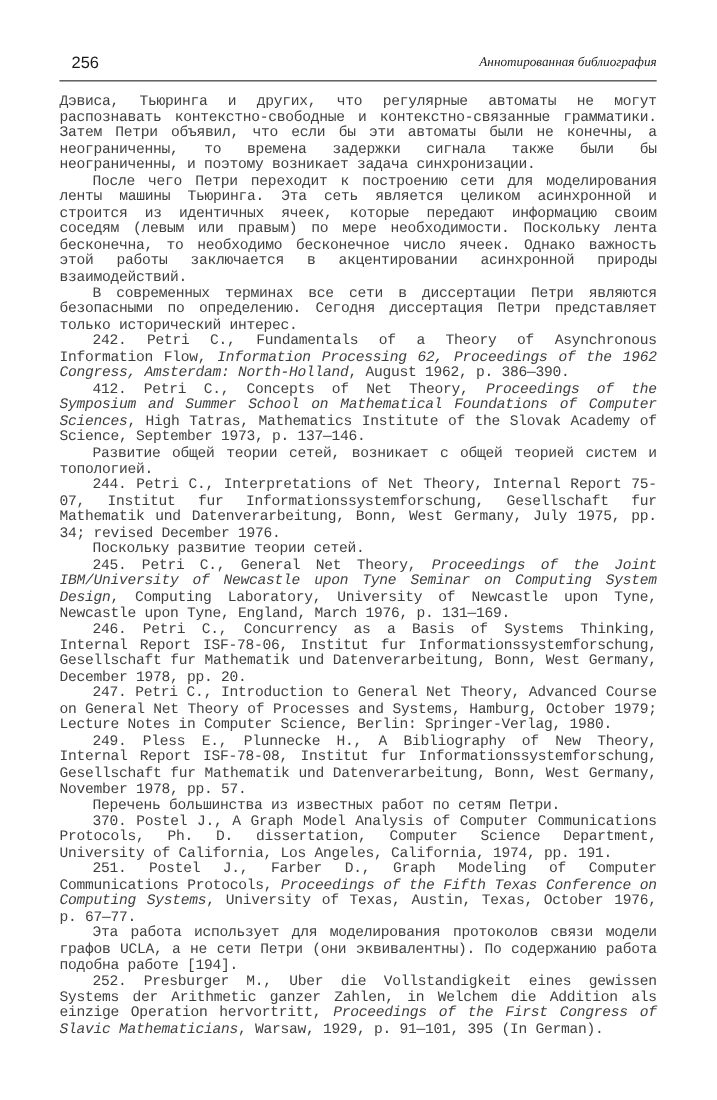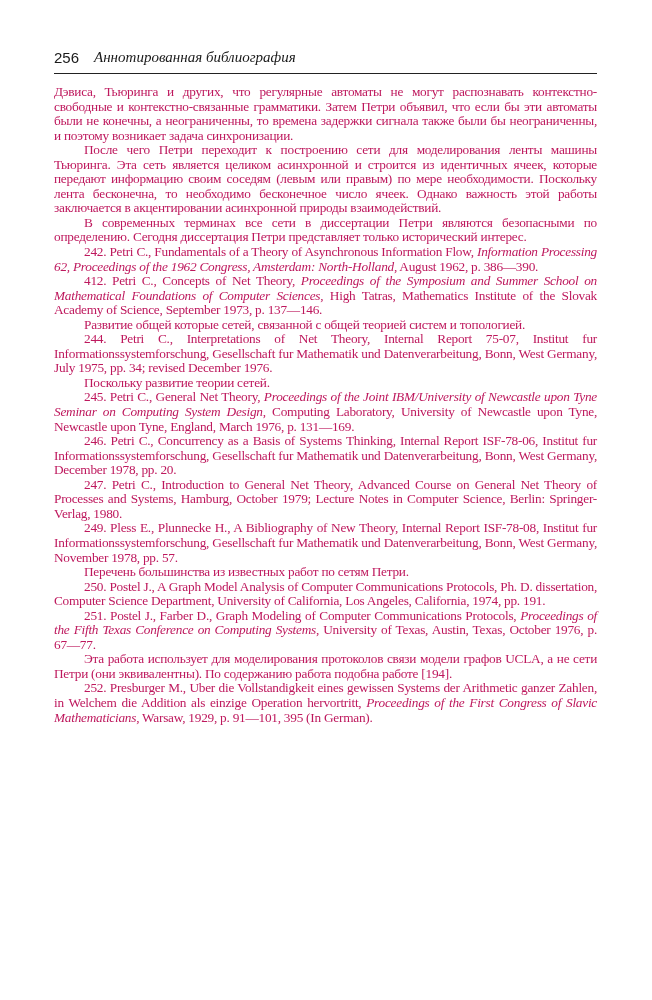--- a/index.html
+++ b/index.html
@@ -1,47 +1,47 @@
 <!DOCTYPE html>
 <html><head>
 <meta charset="utf-8">
 <style>
   html, body { margin: 0; padding: 0; background: #ffffff; }
   body { width: 652px; height: 1000px; position: relative; overflow: hidden; }
   .page { position: absolute; left: 0; top: 0; width: 652px; height: 1000px; background: #fff; }
   .header { position: absolute; left: 54px; top: 49px; width: 543px; height: 24px; }
-  .page-num { position: absolute; left: 0; top: 0; font-family: "Liberation Sans", sans-serif; font-size: 15px; color: #1a1a1a; }
-  .running-title { position: absolute; left: 0; width: 543px; top: 0; text-align: left; font-family: "Liberation Serif", serif; font-style: italic; font-size: 15px; color: #1a1a1a; padding-left: 40px; box-sizing: border-box; }
+  .page-num { position: absolute; left: 11px; top: 0; font-family: "Liberation Sans", sans-serif; font-size: 15px; color: #1a1a1a; }
+  .running-title { position: absolute; left: 0; width: 543px; top: 0; text-align: right; font-family: "Liberation Serif", serif; font-style: italic; font-size: 12px; color: #1a1a1a; padding-left: 40px; box-sizing: border-box; }
   .rule { position: absolute; left: 54px; top: 73px; width: 543px; height: 0; border-top: 1.5px solid #222; }
-  .body { position: absolute; left: 54px; top: 85px; width: 543px; font-family: Liberation Serif, serif; font-size: 13.3px; line-height: 14.55px; color: #be185d; letter-spacing: -0.25px; }
+  .body { position: absolute; left: 54px; top: 85px; width: 543px; font-family: Liberation Mono, monospace; font-size: 13.3px; line-height: 14.55px; color: #404040; letter-spacing: -0.25px; }
   .p { margin: 0; text-align: justify; text-indent: 0; hyphens: manual; }
   .p.indent { text-indent: 30px; }
   .ital { font-style: italic; }
 </style>
 </head>
 <body>
 
 <div class="page">
   <div class="header">
     <span class="page-num">256</span>
     <span class="running-title">Аннотированная библиография</span>
   </div>
   <div class="rule"></div>
   <div class="body" id="body">
       <p class="p"><span>Дэвиса, Тьюринга и других, что регулярные автоматы не могут распознавать контекстно-свободные и контекстно-связанные грамматики. Затем Петри объявил, что если бы эти автоматы были не конечны, а неограниченны, то времена задержки сигнала также были бы неограниченны, и поэтому возникает задача синхронизации.</span></p>
       <p class="p indent"><span>После чего Петри переходит к построению сети для моделирования ленты машины Тьюринга. Эта сеть является целиком асинхронной и строится из идентичных ячеек, которые передают информацию своим соседям (левым или правым) по мере необходимости. Поскольку лента бесконечна, то необходимо бесконечное число ячеек. Однако важность этой работы заключается в акцентировании асинхронной природы взаимодействий.</span></p>
       <p class="p indent"><span>В современных терминах все сети в диссертации Петри являются безопасными по определению. Сегодня диссертация Петри представляет только исторический интерес.</span></p>
       <p class="p indent"><span>242. Petri C., Fundamentals of a Theory of Asynchronous Information Flow, </span><span class="ital">Information Processing 62, Proceedings of the 1962 Congress, Amsterdam: North-Holland</span><span>, August 1962, p. 386—390.</span></p>
       <p class="p indent"><span>412. Petri C., Concepts of Net Theory, </span><span class="ital">Proceedings of the Symposium and Summer School on Mathematical Foundations of Computer Sciences</span><span>, High Tatras, Mathematics Institute of the Slovak Academy of Science, September 1973, p. 137—146.</span></p>
-      <p class="p indent"><span>Развитие общей которые сетей, связанной с общей теорией систем и топологией.</span></p>
+      <p class="p indent"><span>Развитие общей теории сетей, возникает с общей теорией систем и топологией.</span></p>
       <p class="p indent"><span>244. Petri C., Interpretations of Net Theory, Internal Report 75-07, Institut fur Informationssystemforschung, Gesellschaft fur Mathematik und Datenverarbeitung, Bonn, West Germany, July 1975, pp. 34; revised December 1976.</span></p>
       <p class="p indent"><span>Поскольку развитие теории сетей.</span></p>
       <p class="p indent"><span>245. Petri C., General Net Theory, </span><span class="ital">Proceedings of the Joint IBM/University of Newcastle upon Tyne Seminar on Computing System Design</span><span>, Computing Laboratory, University of Newcastle upon Tyne, Newcastle upon Tyne, England, March 1976, p. 131—169.</span></p>
       <p class="p indent"><span>246. Petri C., Concurrency as a Basis of Systems Thinking, Internal Report ISF-78-06, Institut fur Informationssystemforschung, Gesellschaft fur Mathematik und Datenverarbeitung, Bonn, West Germany, December 1978, pp. 20.</span></p>
       <p class="p indent"><span>247. Petri C., Introduction to General Net Theory, Advanced Course on General Net Theory of Processes and Systems, Hamburg, October 1979; Lecture Notes in Computer Science, Berlin: Springer-Verlag, 1980.</span></p>
       <p class="p indent"><span>249. Pless E., Plunnecke H., A Bibliography of New Theory, Internal Report ISF-78-08, Institut fur Informationssystemforschung, Gesellschaft fur Mathematik und Datenverarbeitung, Bonn, West Germany, November 1978, pp. 57.</span></p>
       <p class="p indent"><span>Перечень большинства из известных работ по сетям Петри.</span></p>
-      <p class="p indent"><span>250. Postel J., A Graph Model Analysis of Computer Communications Protocols, Ph. D. dissertation, Computer Science Department, University of California, Los Angeles, California, 1974, pp. 191.</span></p>
+      <p class="p indent"><span>370. Postel J., A Graph Model Analysis of Computer Communications Protocols, Ph. D. dissertation, Computer Science Department, University of California, Los Angeles, California, 1974, pp. 191.</span></p>
       <p class="p indent"><span>251. Postel J., Farber D., Graph Modeling of Computer Communications Protocols, </span><span class="ital">Proceedings of the Fifth Texas Conference on Computing Systems</span><span>, University of Texas, Austin, Texas, October 1976, p. 67—77.</span></p>
       <p class="p indent"><span>Эта работа использует для моделирования протоколов связи модели графов UCLA, а не сети Петри (они эквивалентны). По содержанию работа подобна работе [194].</span></p>
       <p class="p indent"><span>252. Presburger M., Uber die Vollstandigkeit eines gewissen Systems der Arithmetic ganzer Zahlen, in Welchem die Addition als einzige Operation hervortritt, </span><span class="ital">Proceedings of the First Congress of Slavic Mathematicians</span><span>, Warsaw, 1929, p. 91—101, 395 (In German).</span></p>
     </div>
 </div>
 
 </body></html>

